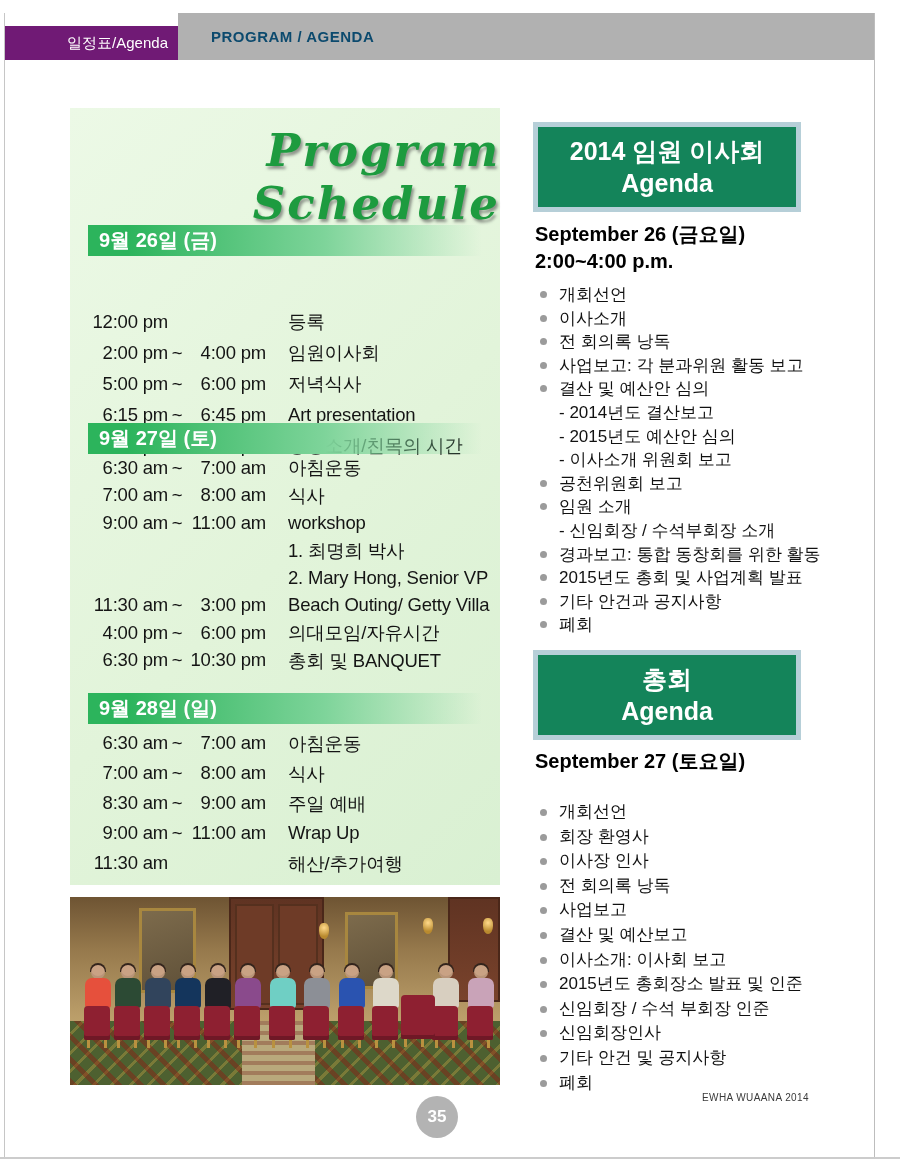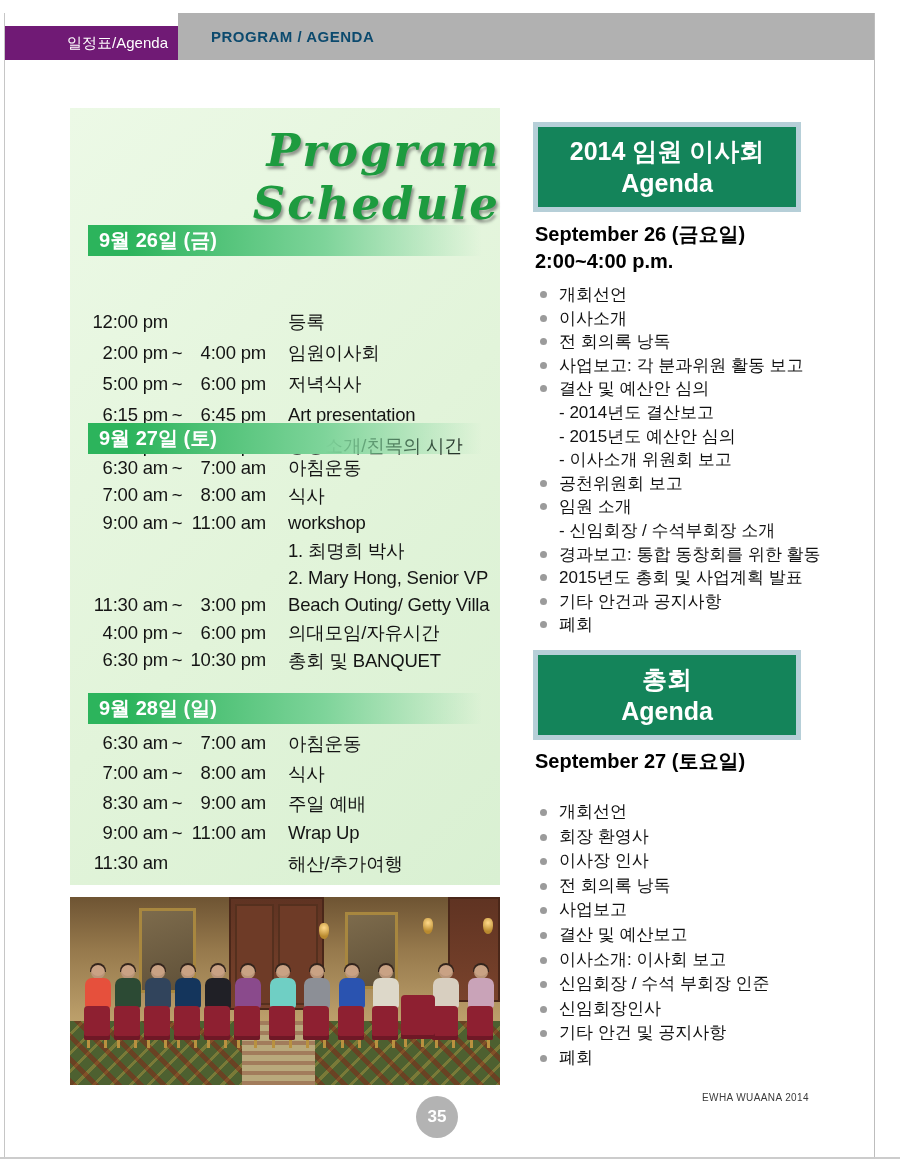--- a/index.html
+++ b/index.html
@@ -358,20 +358,21 @@
     <div>September 27 (토요일)</div>
   </div>
   <div class="aglist aglist-1" id="agenda-list-1">
       <div class="item"><span class="bull"></span><span>개회선언</span></div>
       <div class="item"><span class="bull"></span><span>회장 환영사</span></div>
       <div class="item"><span class="bull"></span><span>이사장 인사</span></div>
       <div class="item"><span class="bull"></span><span>전 회의록 낭독</span></div>
       <div class="item"><span class="bull"></span><span>사업보고</span></div>
       <div class="item"><span class="bull"></span><span>결산 및 예산보고</span></div>
       <div class="item"><span class="bull"></span><span>이사소개: 이사회 보고</span></div>
+      <div class="item"><span class="bull"></span><span>2015년도 총회장소 발표 및 인준</span></div>
       <div class="item"><span class="bull"></span><span>신임회장 / 수석 부회장 인준</span></div>
       <div class="item"><span class="bull"></span><span>신임회장인사</span></div>
       <div class="item"><span class="bull"></span><span>기타 안건 및 공지사항</span></div>
       <div class="item"><span class="bull"></span><span>폐회</span></div>
     </div>
 
   <div class="footer-credit">EWHA WUAANA 2014</div>
   <div class="page-circle">
     <span>35</span>
   </div>

